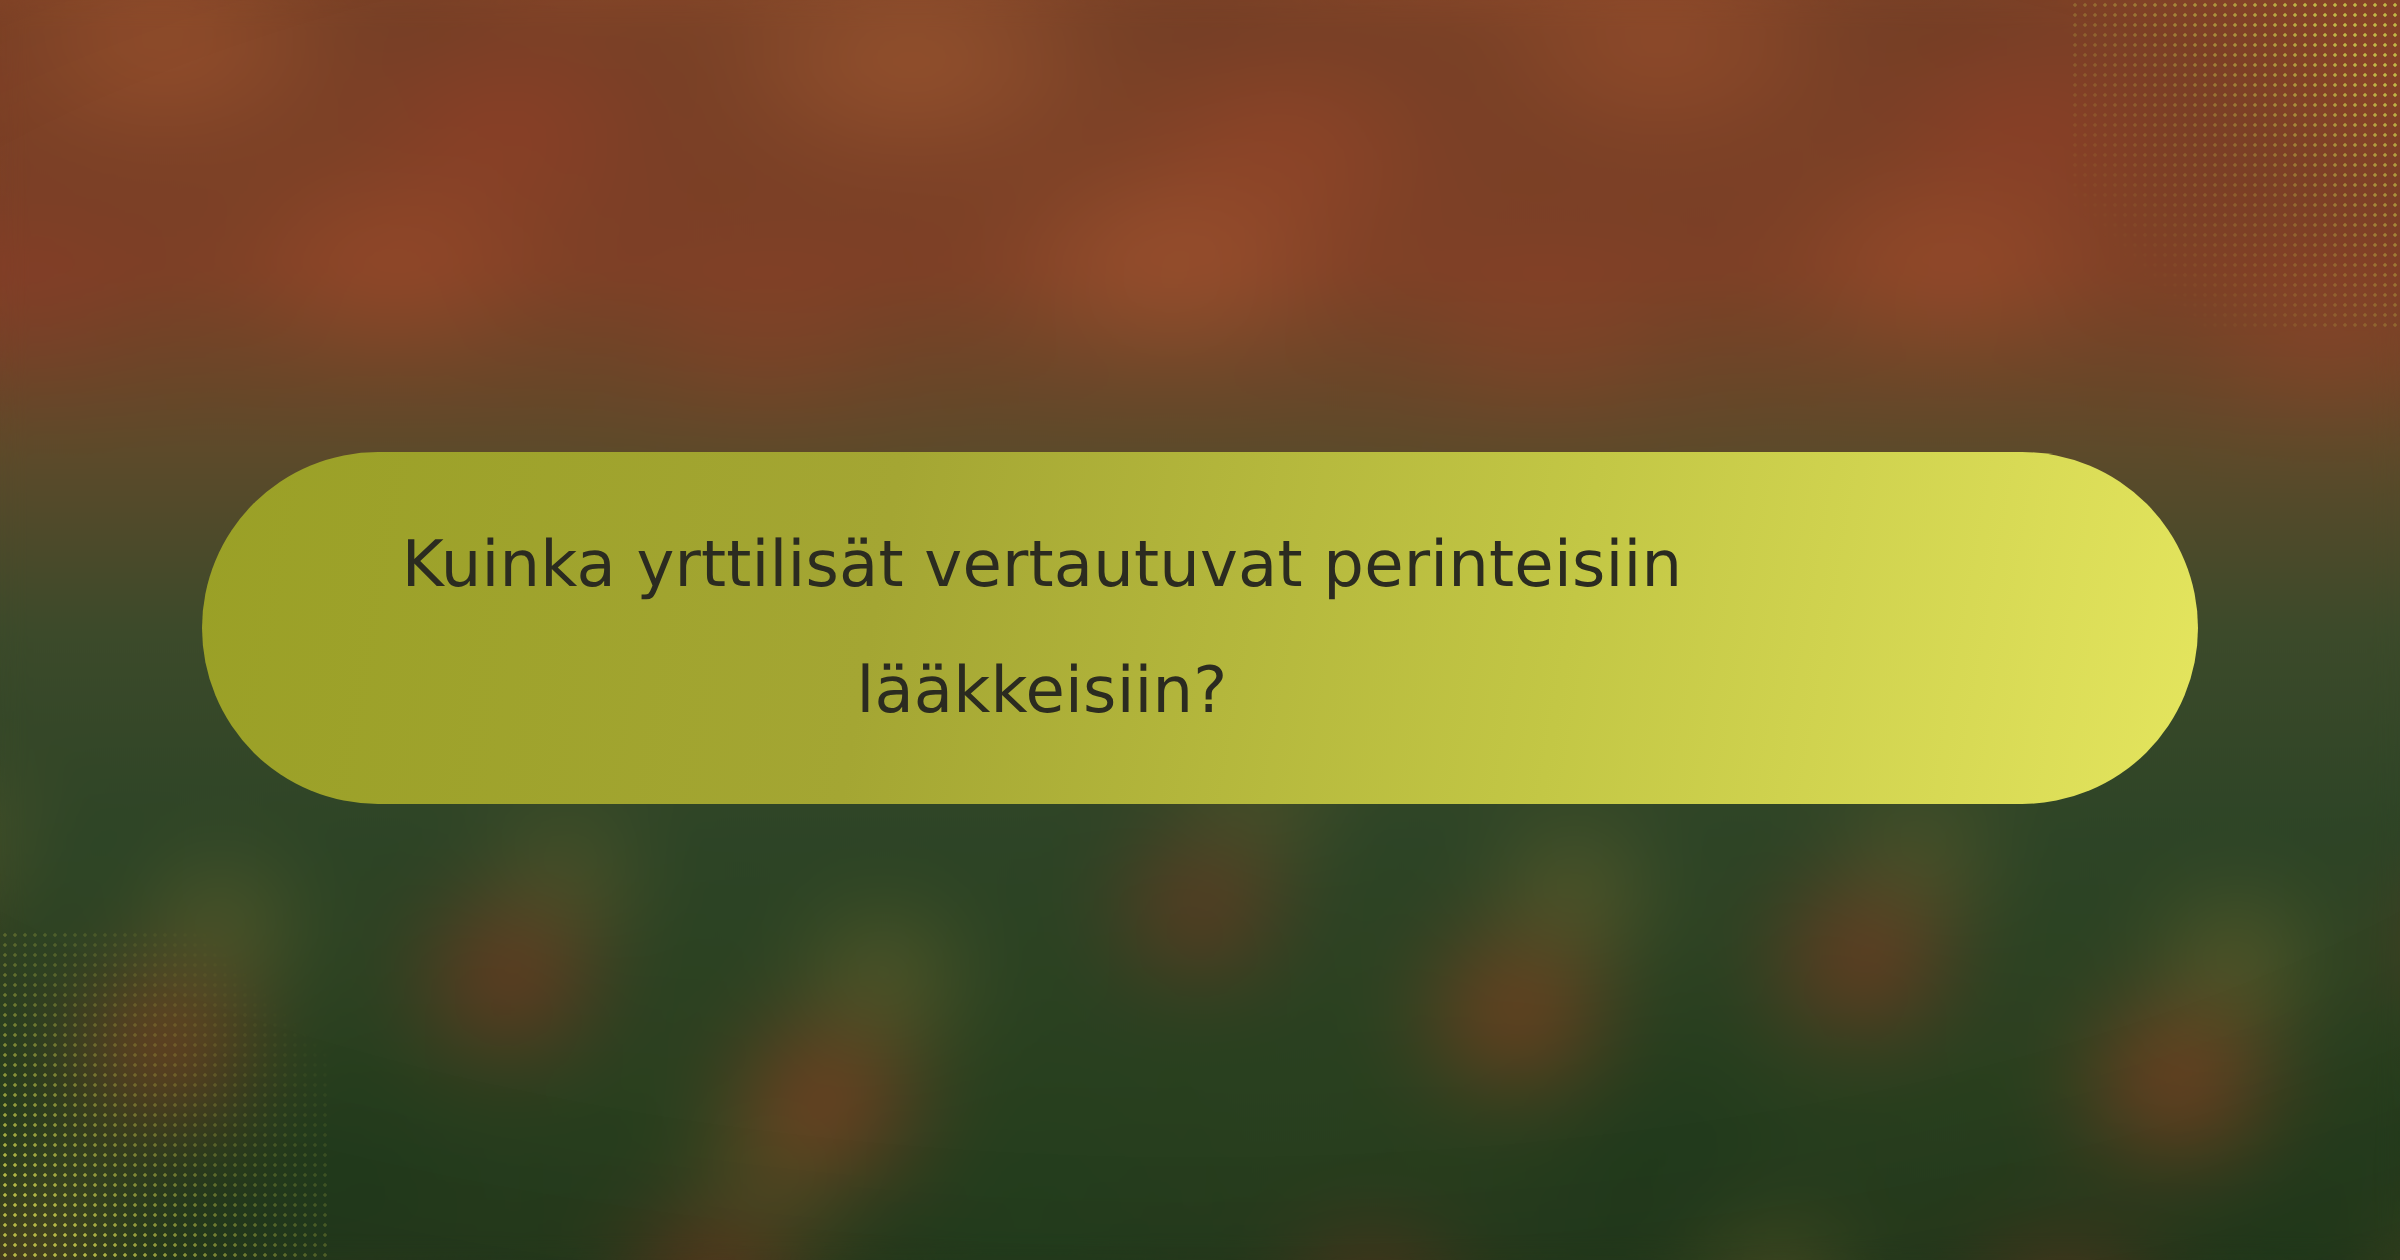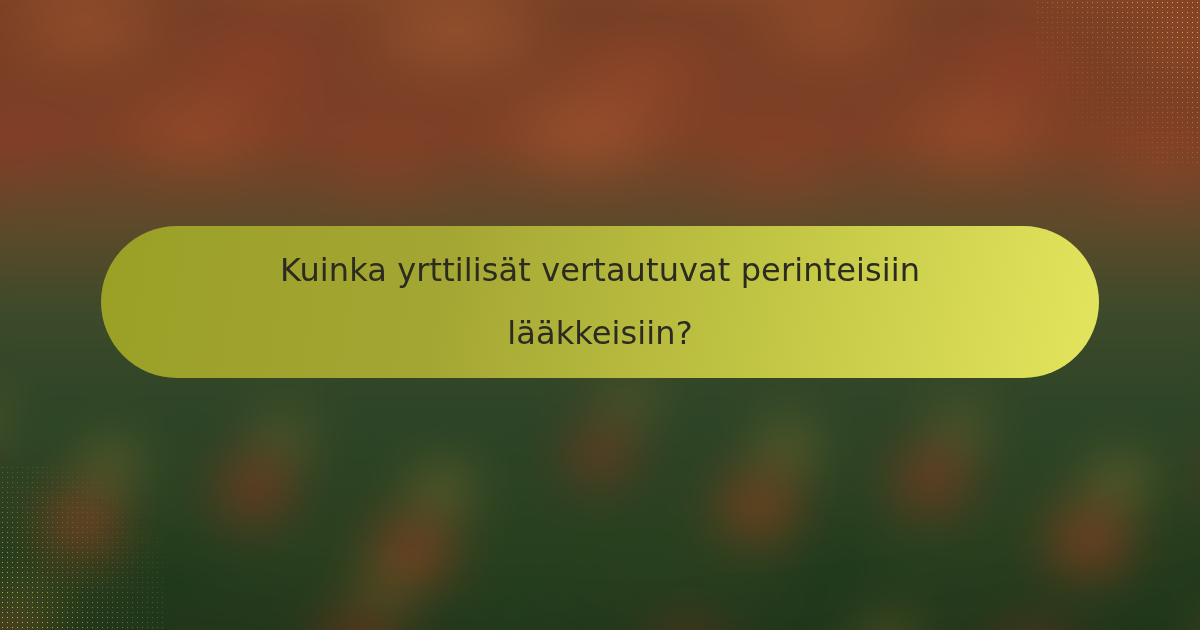--- a/index.html
+++ b/index.html
@@ -166,26 +166,25 @@
     display: flex;
     align-items: center;
     justify-content: center;
   }
 
   .question-pill {
     position: absolute;
     left: 101px;
     top: 226px;
     width: 998px;
-    height: 152px;
+    height: 176px;
     border-radius: 88px;
     background: linear-gradient(100deg, #9aa026 0%, #a4a633 34%, #c3c745 68%, #e4e55e 100%);
     display: flex;
     align-items: center;
-    justify-content: center;
     padding: 0 70px;
   }
 
   .question-text {
     font-family: "DejaVu Sans", sans-serif;
     font-size: 32px;
     line-height: 63px;
     font-weight: 400;
     color: #2b2b20;
     text-align: center;

